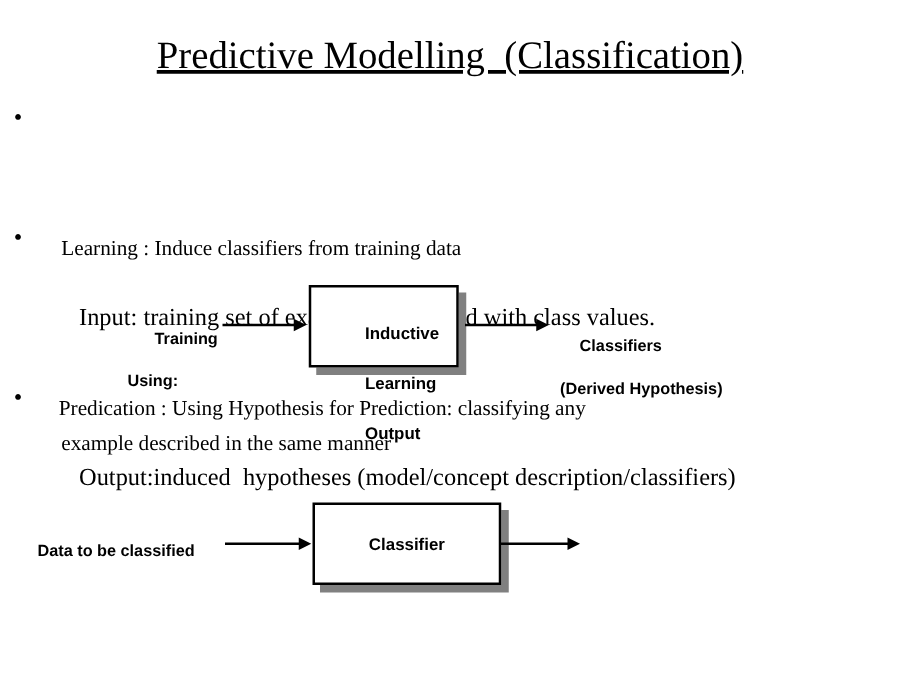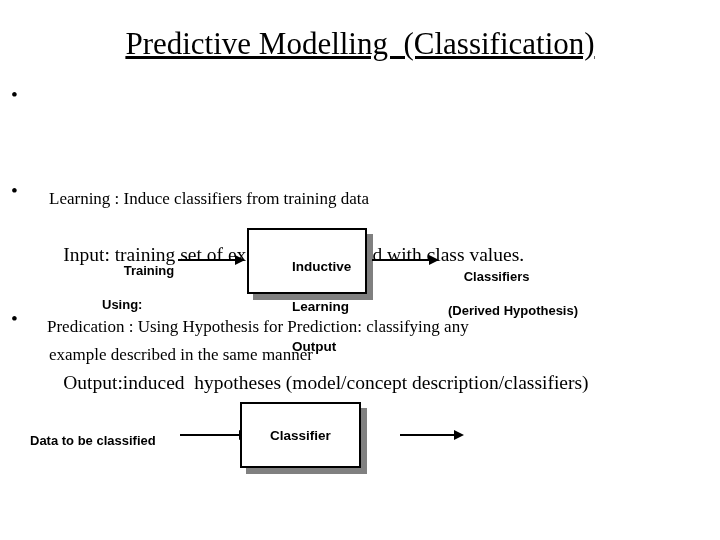--- a/index.html
+++ b/index.html
@@ -179,21 +179,21 @@
     <span>Predication : Using Hypothesis for Prediction: classifying any</span>
     <span class="l2">example described in the same manner</span>
   </div>
 
   <div class="diagram">
 
     <div class="label-bold" style="left:30px; top:432px;">Data to be classified</div>
 
     <div class="arrow" style="left:180px; top:434px; width:60px;"></div>
 
-    <div class="proc-box" style="left:240px; top:402px; width:121px; height:66px;">
+    <div class="proc-box" style="left:250px; top:402px; width:151px; height:66px;">
       <div class="box-text center-al">Classifier</div>
     </div>
 
     <div class="arrow" style="left:400px; top:434px; width:55px;"></div>
 
     <div class="label-bold" style="left:466px; top:426px;">
     </div>
   </div>
 
 </div>

